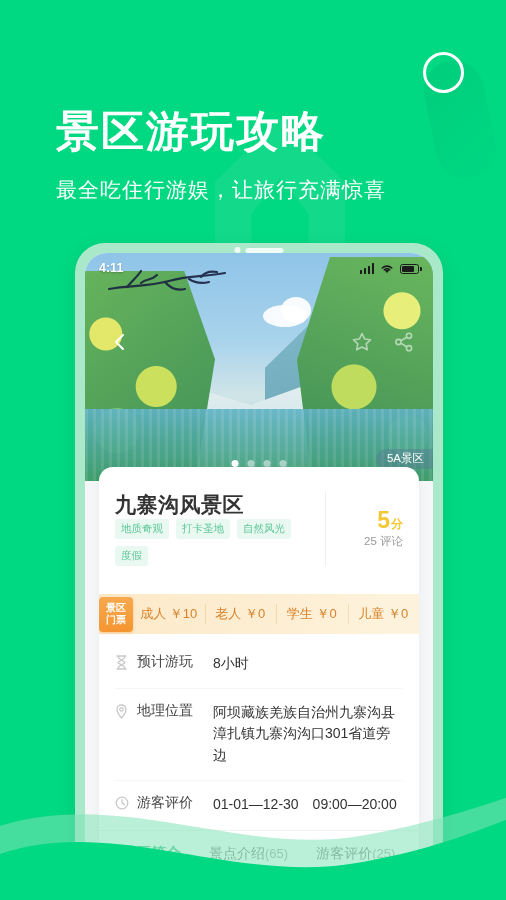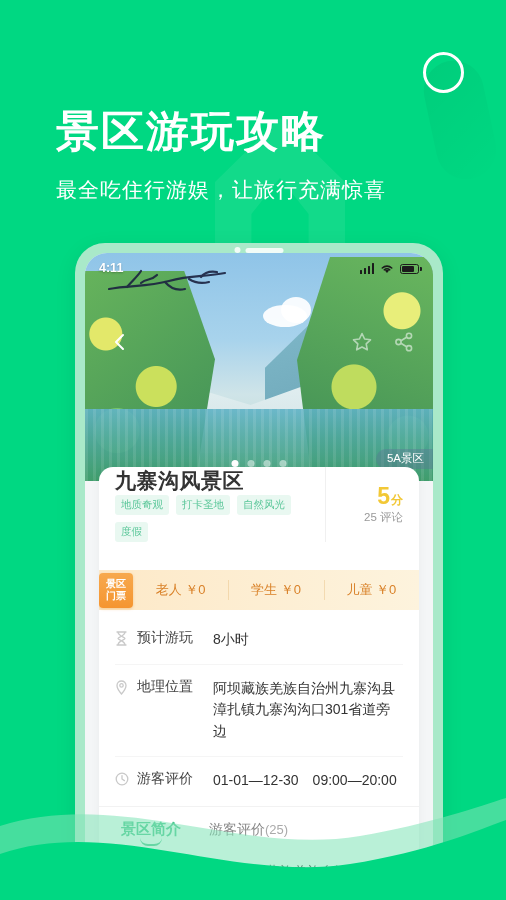--- a/index.html
+++ b/index.html
@@ -158,21 +158,21 @@
     border-radius:10px 0 0 10px;
   }
 
   
   .card {
     position:relative; margin:-14px 14px 0 14px;
     background:#ffffff; border-radius:14px;
     box-shadow:0 2px 10px rgba(0,0,0,.05);
     overflow:hidden;
   }
-  .card-top { padding:0 16px 12px 16px; display:flex; }
+  .card-top { padding:24px 16px 12px 16px; display:flex; }
   .card-left { flex:1; min-width:0; }
   .poi-title { font-size:21px; font-weight:bold; color:#333333; letter-spacing:.5px; }
   .poi-tags { display:flex; gap:7px; flex-wrap:wrap; }
   .poi-tags span {
     font-size:10.5px; color:#5cc79a;
     background:#e9f8f1; border-radius:3px; padding:3px 6px;
   }
   .card-right {
     width:78px; text-align:right; padding-left:8px;
     border-left:1px solid #f0f0f0; display:flex;
@@ -347,20 +347,21 @@
           <div class="score-sub">25 评论</div>
         </div>
       </div>
 
       <div class="price-row">
         <div class="price-badge">
           <div>景区</div>
           <div>门票</div>
         </div>
         <div class="price-items">
+          <div>成人 ￥10</div>
           <div>老人 ￥0</div>
           <div>学生 ￥0</div>
           <div>儿童 ￥0</div>
         </div>
       </div>
 
       <div class="details">
         <div class="drow">
           <span class="dic">
             <svg width="13" height="15" viewBox="0 0 13 15">
@@ -390,20 +391,23 @@
           <span class="dlabel">游客评价</span>
           <span class="dval">01-01—12-30　09:00—20:00</span>
         </div>
       </div>
 
       <div class="tabs">
         <div class="tab active">
           <span>景区简介</span>
         </div>
         <div class="tab">
+          <span>景点介绍</span><span class="cnt">(65)</span>
+        </div>
+        <div class="tab">
           <span>游客评价</span><span class="cnt">(25)</span>
         </div>
       </div>
 
       <div class="desc">九寨沟位于四川阿坝藏族羌族自治州九寨沟县内，是一条纵深50余千米的山沟谷地，因沟内有树正寨、荷叶寨等九个藏族村寨坐落在这片高山湖泊群中而得名。是中国第一个国家重点风景名胜区、国家AAAAA级旅游景区、国家地质公园、世</div>
     </div>
 
   </div>
 </div>
 

